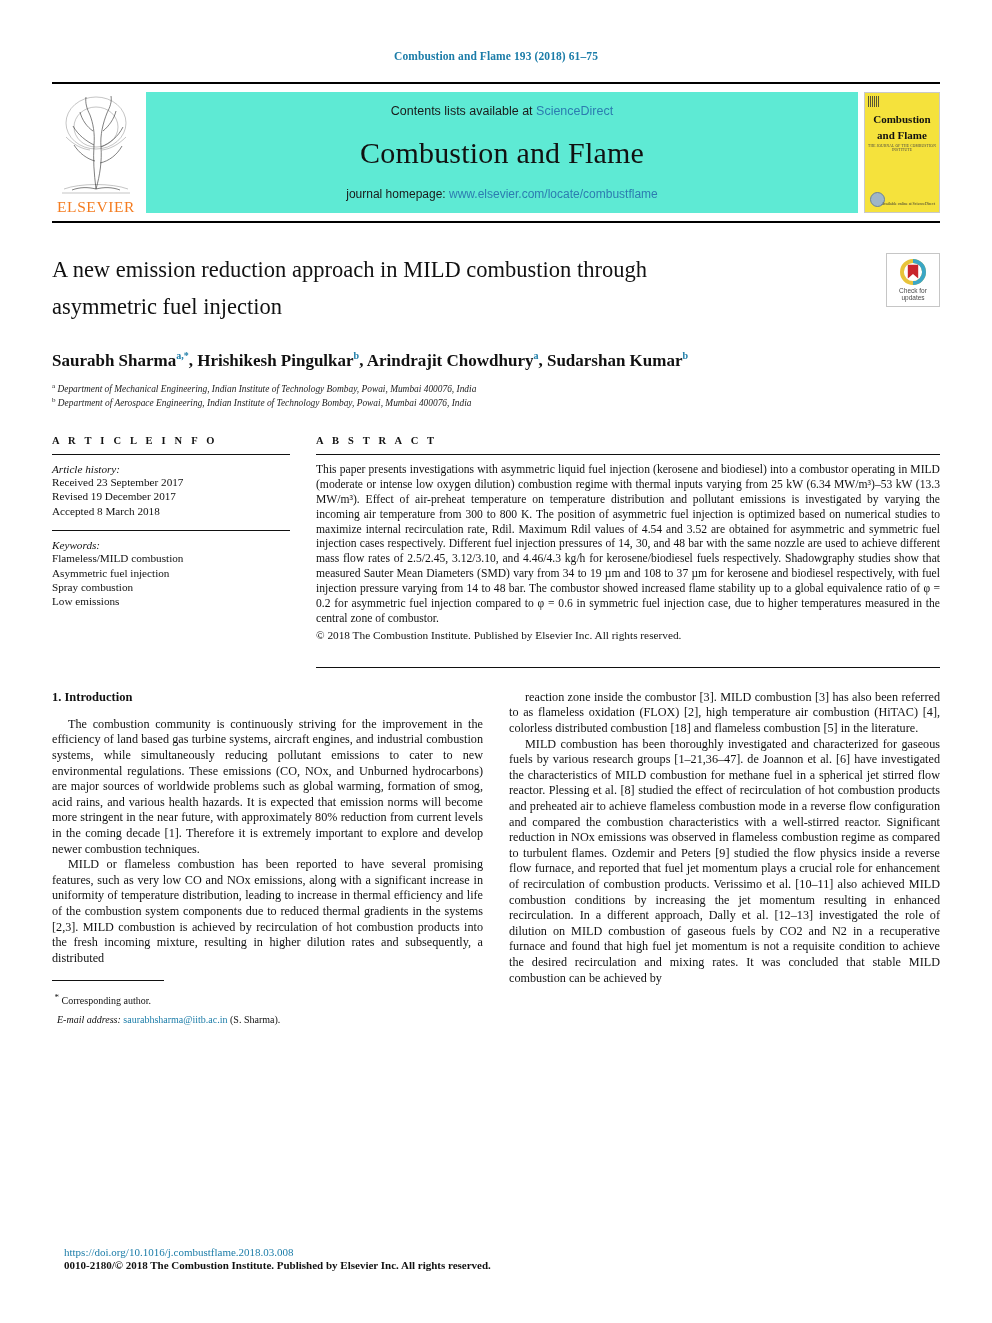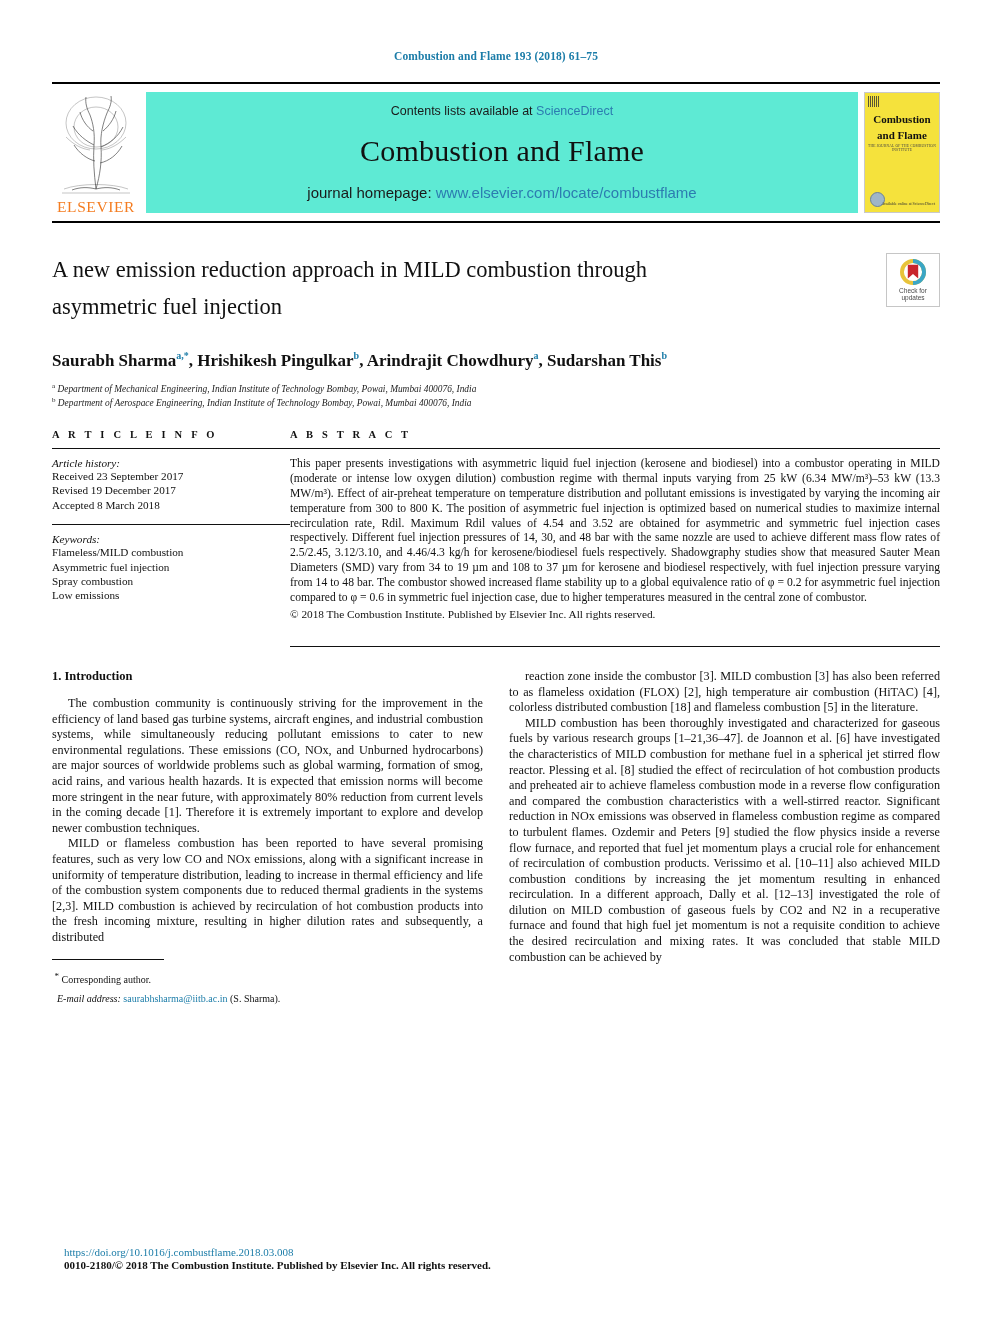--- a/index.html
+++ b/index.html
@@ -85,21 +85,21 @@
     text-decoration: none;
   }
   .journal-title {
     font-family: "Liberation Serif", serif;
     font-size: 30px;
     color: #111;
     letter-spacing: .2px;
   }
   .homepage-line {
     font-family: "Liberation Sans", sans-serif;
-    font-size: 15px;
+    font-size: 12px;
     color: #1a1a1a;
   }
   .homepage-line .url { color: #2c7cb0; }
   .cover-thumb {
     width: 76px;
     flex: 0 0 76px;
     margin: 8px 0 8px 0;
     background: #f5e23c;
     border: 1px solid #c9c9c9;
     position: relative;
@@ -199,22 +199,23 @@
     font-family: "Liberation Serif", serif;
     font-style: italic;
     font-size: 9.4px;
     line-height: 11px;
     color: #222;
   }
   .affiliations sup { font-style: normal; font-size: 7px; vertical-align: super; }
 
   
   .info-abstract {
-    margin-top: 20px;
-    display: flex;
+    margin-top: 26px;
+    display: flex;
+    gap: 26px;
   }
   .col-info { width: 238px; flex: 0 0 238px; }
   .col-abstract { flex: 1 1 auto; }
   .sec-head {
     font-family: "Liberation Serif", serif;
     font-weight: bold;
     font-size: 10.5px;
     letter-spacing: 3.2px;
     color: #111;
     text-transform: uppercase;
@@ -375,21 +376,21 @@
         <path d="M20 3 A17 17 0 0 1 20 37" fill="none" stroke="#3aa6c6" stroke-width="6"></path>
         <path d="M12 9 L28 9 L28 30 L20 23 L12 30 Z" fill="#c9252d"></path>
       </svg>
       <div class="cm-label">Check for updates</div>
     </div>
 
     <div class="authors">
       <span><span>Saurabh Sharma</span><sup>a,*</sup></span>,
       <span><span>Hrishikesh Pingulkar</span><sup>b</sup></span>,
       <span><span>Arindrajit Chowdhury</span><sup>a</sup></span>,
-      <span><span>Sudarshan This</span><sup>b</sup></span>
+      <span><span>Sudarshan Kumar</span><sup>b</sup></span>
     </div>
 
     <div class="affiliations">
       <div><sup>a</sup> <span>Department of Mechanical Engineering, Indian Institute of Technology Bombay, Powai, Mumbai 400076, India</span></div>
       <div><sup>b</sup> <span>Department of Aerospace Engineering, Indian Institute of Technology Bombay, Powai, Mumbai 400076, India</span></div>
     </div>
   </div>
 
   <div class="info-abstract">
 

